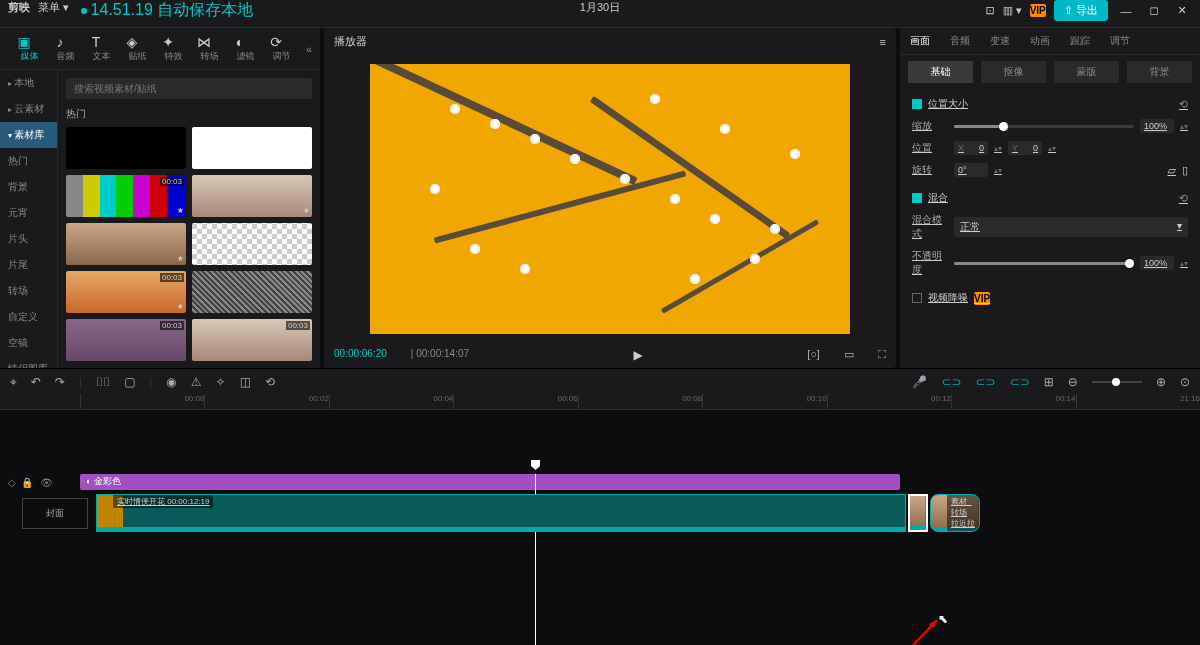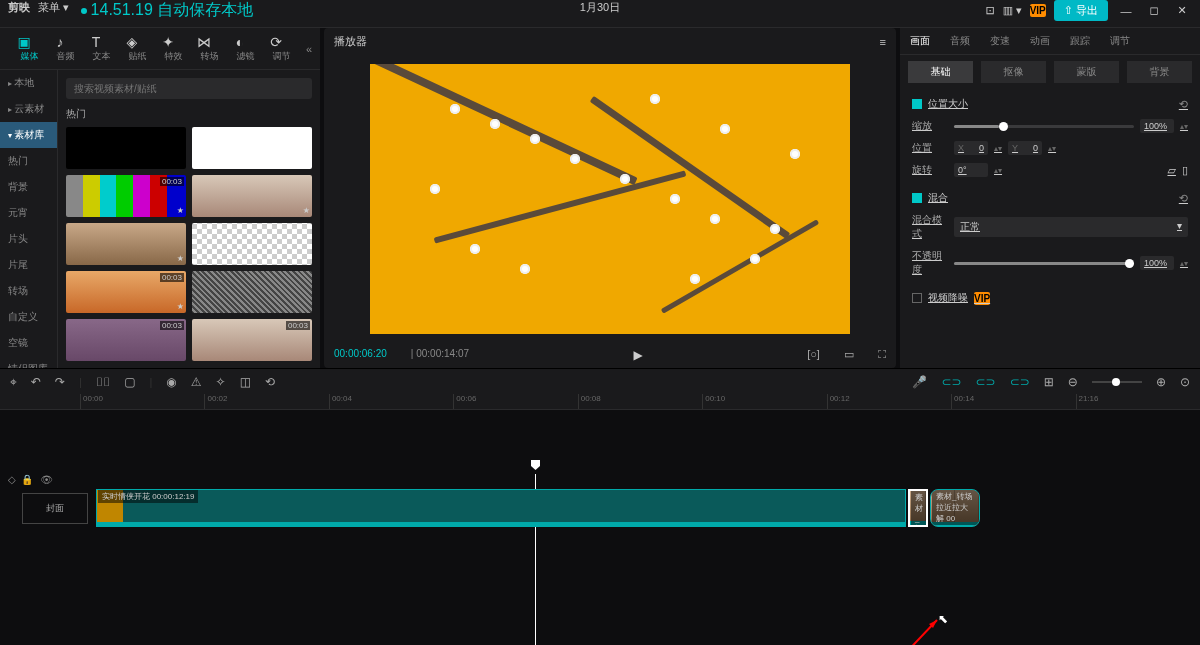--- a/index.html
+++ b/index.html
@@ -94,36 +94,36 @@
 .step { font-size: 8px; color: #666; }
 .select-box { flex: 1; background: #2a2a2c; padding: 3px 6px; font-size: 10px; display: flex; justify-content: space-between; border-radius: 2px; }
 
 
 .timeline-tools { height: 26px; background: #1a1a1c; display: flex; align-items: center; padding: 0 10px; gap: 14px; border-top: 1px solid #000; }
 .tl-tool { font-size: 12px; color: #aaa; }
 .tl-spacer { flex: 1; }
 .zoom-track { width: 50px; height: 2px; background: #444; position: relative; }
 .zoom-thumb { position: absolute; top: -3px; left: 20px; width: 8px; height: 8px; background: #fff; border-radius: 50%; }
 
-.ruler { height: 16px; background: #1a1a1c; display: flex; padding-left: 80px; border-bottom: 1px solid #2a2a2c; }
+.ruler { height: 16px; background: #1a1a1c; display: flex; padding-left: 80px; border-bottom: 1px solid #2a2a2c; text-align: right; }
 .ruler-mark { flex: 1; font-size: 8px; color: #666; border-left: 1px solid #333; padding-left: 2px; }
 
 .tracks { background: #0d0d0f; position: relative; height: 235px; }
 .playhead { position: absolute; top: 0; bottom: 0; width: 1px; background: #fff; left: 535px; }
 .playhead::before { content: ""; position: absolute; top: -14px; left: -4px; width: 9px; height: 10px; background: #fff; clip-path: polygon(0 0,100% 0,100% 60%,50% 100%,0 60%); }
 
 .track-row { display: flex; align-items: center; margin-top: 64px; }
 .track-head { width: 80px; display: flex; gap: 6px; padding: 0 8px; font-size: 10px; color: #888; }
 .filter-clip { height: 16px; background: #a050c0; flex: 1; margin-right: 300px; border-radius: 2px; padding: 1px 6px; font-size: 9px; color: #fff; }
 
 .track-row2 { display: flex; align-items: center; margin-top: 4px; }
 .cover-label { width: 66px; text-align: center; font-size: 9px; color: #aaa; border: 1px solid #444; padding: 8px 0; margin: 0 8px 0 6px; }
 .video-clip { height: 38px; background: linear-gradient(#0a5a5a,#0a5a5a); border: 1px solid #0aa; position: relative; overflow: hidden; }
 .video-clip.main { width: 810px; }
-.clip-label { position: absolute; top: 0; left: 1px; background: rgba(0,0,0,.5); padding: 1px 4px; font-size: 8px; z-index: 2; }
+.clip-label { position: absolute; top: 0; left: 16px; background: rgba(0,0,0,.5); padding: 1px 4px; font-size: 8px; z-index: 2; text-decoration: underline; }
 .clip-thumbs { display: flex; height: 100%; }
 .clip-thumbs div { flex: 1; background: #f0a800; border-right: 1px solid rgba(0,0,0,.2); position: relative; }
 .clip-thumbs div::after { content: ""; position: absolute; inset: 20% 10%; background: #6a5a4a; transform: rotate(25deg); }
 .clip-bottom { position: absolute; bottom: 0; left: 0; right: 0; height: 4px; background: #0aa; }
 .video-clip.sel { width: 20px; border: 2px solid #fff; margin-left: 2px; }
 .video-clip.c2 { width: 50px; margin-left: 2px; border-radius: 8px; }
 .face-thumb { background: linear-gradient(#c8a888,#886848) !important; }
 .face-thumb::after { display: none !important; }
 
 .arrow-annot { position: absolute; left: 895px; top: 140px; width: 50px; height: 50px; pointer-events: none; }
@@ -409,20 +409,21 @@
 
 <div class="tracks">
   <div class="playhead"></div>
 
   <div class="track-row">
     <div class="track-head">
         <span>◇</span>
         <span>🔒</span>
         <span>👁</span>
       </div>
+    <div class="filter-clip">◐ <span>金彩色</span></div>
   </div>
 
   <div class="track-row2">
     <div class="track-head" style="width:14px"></div>
     <div class="cover-label">封面</div>
     <div class="video-clip main">
       <div class="clip-label">实时情侠开花  00:00:12:19</div>
       <div class="clip-thumbs">
           <div></div>
           <div></div>

